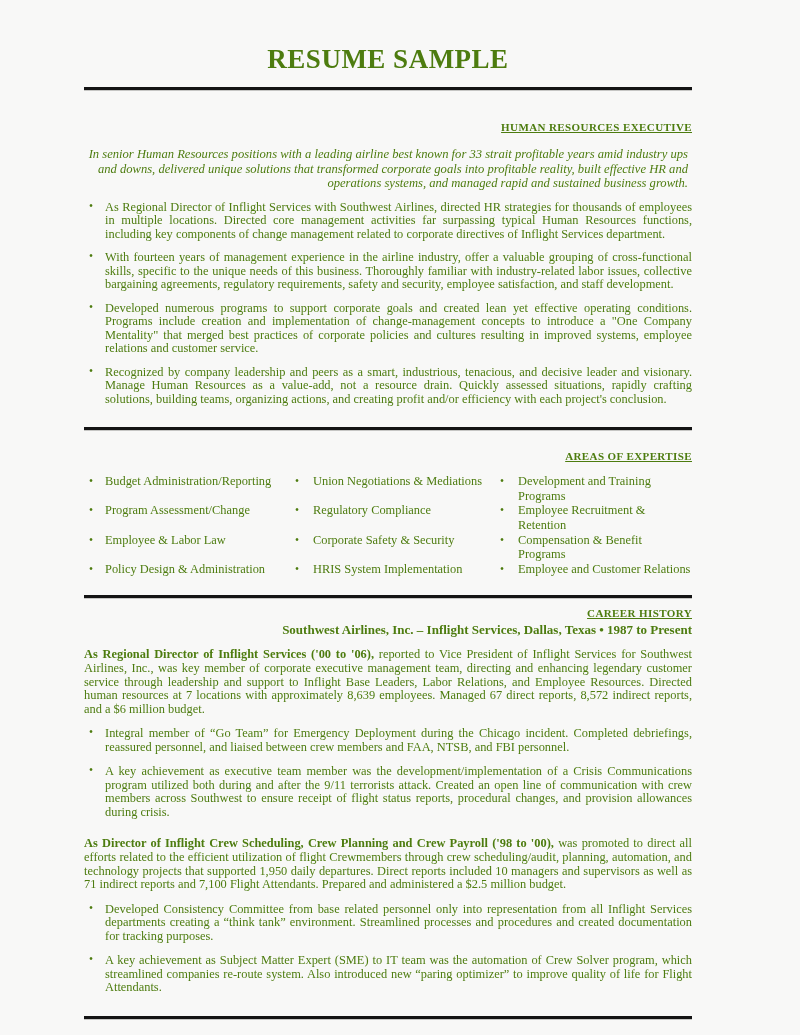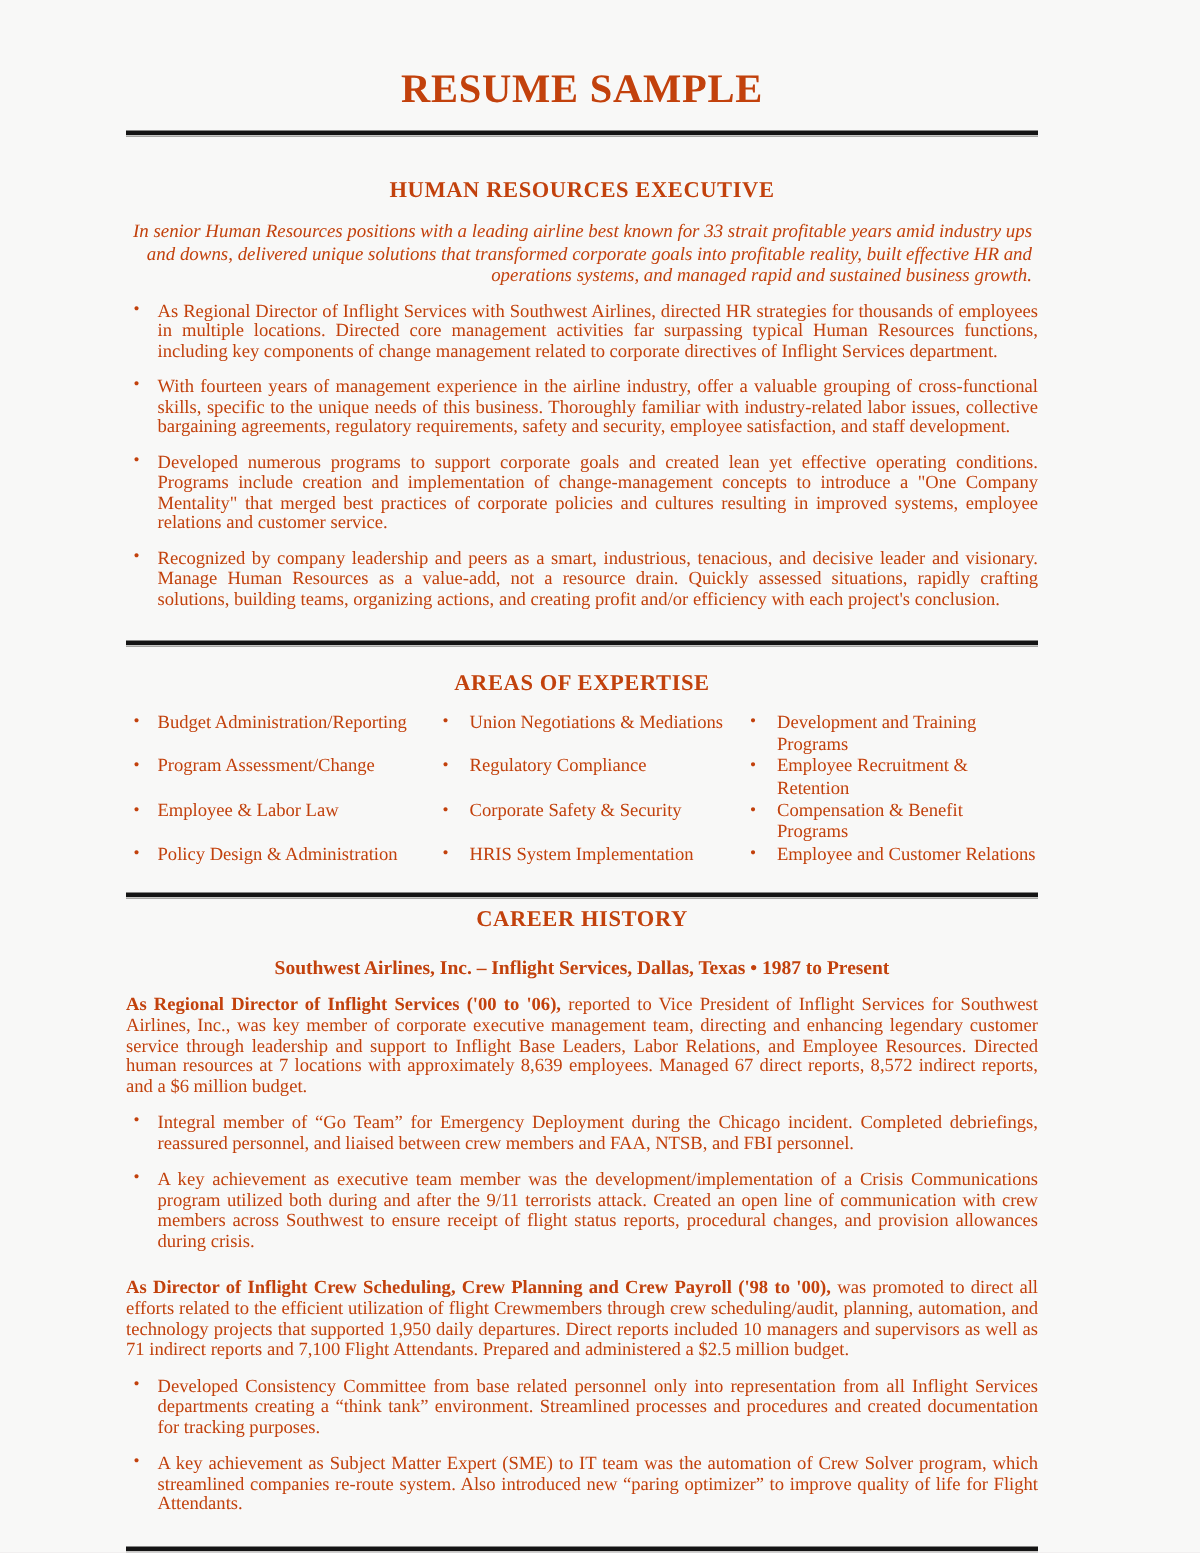--- a/index.html
+++ b/index.html
@@ -2,21 +2,21 @@
 <html><head>
 <meta charset="utf-8">
 <style>
   html, body { margin: 0; padding: 0; background: #eceae9; }
   .page {
     position: relative;
     width: 800px;
     height: 1035px;
     margin: 0 auto;
     background: #f8f8f7;
-    color: #c2410c;
+    color: #4d7c0f;
     box-sizing: border-box;
     padding: 44px 108px 0 84px;
     overflow: hidden;
     font-family: "Liberation Serif", "DejaVu Serif", serif;
   }
   .doc-title {
     margin: 0;
     font-size: 27px;
     line-height: 30px;
     font-weight: 700;
@@ -24,25 +24,26 @@
     letter-spacing: 0.5px;
   }
   .rule { height: 3px; background: #141414; border-bottom: 1px solid #c6c6c4; }
   .rule.r1 { margin-top: 13px; }
   .rule.r2 { margin-top: 21px; }
   .rule.r3 { margin-top: 19px; }
   .rule.r4 { margin-top: 21px; }
 
   .sec-heading {
     margin: 0;
-    font-size: 15px;
+    font-size: 11px;
     line-height: 17px;
     font-weight: 700;
-    text-align: center;
+    text-align: right;
     letter-spacing: 0.4px;
+    text-decoration: underline;
   }
   .profile .sec-heading { margin-top: 28px; }
   .expertise .sec-heading { margin-top: 17px; }
   .career .sec-heading { margin-top: 6px; }
 
   .summary {
     margin: 11px 4px 0;
     font-style: italic;
     text-align: right;
     font-size: 12.6px;
@@ -73,23 +74,23 @@
     position: relative;
     padding-left: 18px;
     font-size: 12.4px;
     line-height: 14.6px;
   }
   .exp-item .marker { left: 0; top: 0; }
   .exp-item:nth-child(3n+1) { padding-left: 21px; }
   .exp-item:nth-child(3n+1) .marker { left: 5px; }
 
   .employer {
-    margin: 15px 0 0;
-    font-weight: 700;
-    text-align: center;
+    margin: 0 0 0;
+    font-weight: 700;
+    text-align: right;
     font-size: 13px;
     line-height: 15px;
   }
   .emp-note {
     margin: 7px 0 0;
     font-style: italic;
     text-align: center;
     font-size: 12.6px;
     line-height: 14px;
   }

